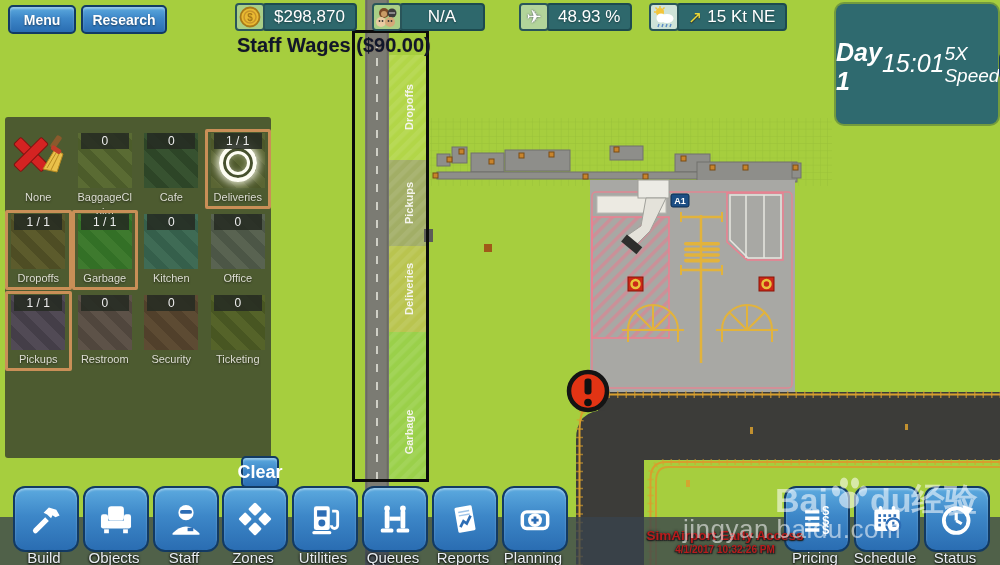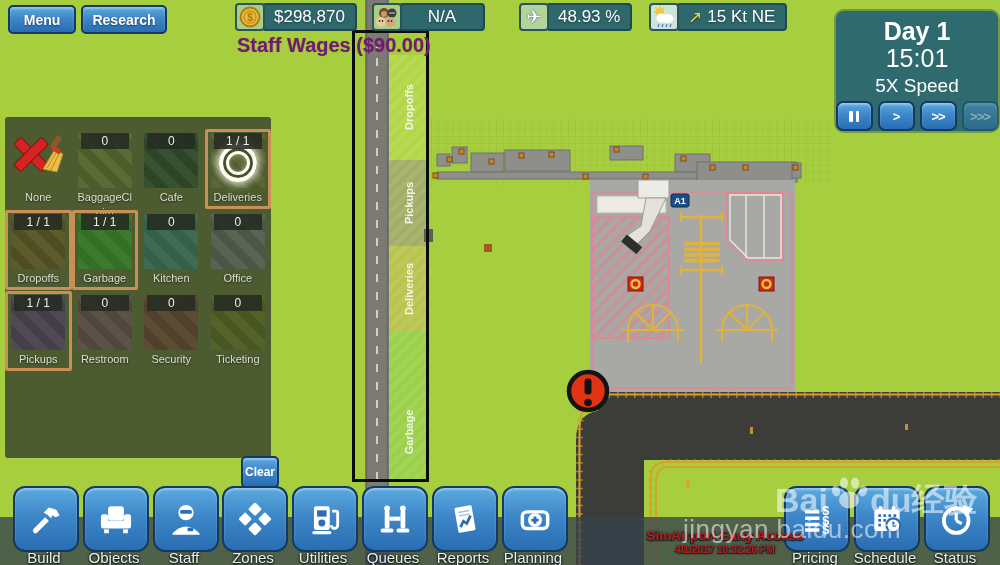--- a/index.html
+++ b/index.html
@@ -20,25 +20,25 @@
   
   .top-btn{z-index:10;font-size:14px;text-shadow:0 1px 2px rgba(0,0,0,.5);cursor:pointer;}
   #menu-btn{left:8px;top:5px;width:64px;height:25px;}
   #research-btn{left:81px;top:5px;width:82px;height:25px;}
   .stat{display:flex;align-items:stretch;z-index:10;height:28px;}
   .stat .icon-sq{width:30px;height:28px;background:#a9cf86;border:2px solid #29555a;border-radius:4px;box-sizing:border-box;
        display:flex;align-items:center;justify-content:center;z-index:2;}
   .stat .bar{margin-left:-3px;background:#2e686c;border:2px solid #1d4a4f;border-radius:4px;box-sizing:border-box;
        color:#fff;font-weight:normal;font-size:17px;display:flex;align-items:center;justify-content:center;
        padding:0 10px;text-shadow:0 1px 2px rgba(0,0,0,.4);}
-  #wages-note{left:237px;top:34px;color:#701a75;font-weight:bold;font-size:20px;z-index:9;text-shadow:0 0 1px rgba(120,20,0,.4);}
-
-  
-  #clock-panel{left:836px;top:11px;width:162px;height:120px;background:#2f6a6f;border-radius:8px;z-index:10;
-      display:flex;flex-direction:column;align-items:center;color:#fff;box-shadow:0 0 0 2px rgba(20,60,64,.35);}
+  #wages-note{left:237px;top:34px;color:#0f172a;font-weight:bold;font-size:20px;z-index:9;text-shadow:0 0 1px rgba(120,20,0,.4);}
+
+  
+  #clock-panel{left:836px;top:4px;width:162px;height:120px;background:#2f6a6f;border-radius:8px;z-index:10;
+      display:flex;flex-direction:row;align-items:center;color:#fff;box-shadow:0 0 0 2px rgba(20,60,64,.35);font-style:italic;}
   #clock-day{font-size:25px;font-weight:bold;margin-top:6px;}
   #clock-time{font-size:25px;font-weight:300;margin-top:-2px;}
   #clock-speed{font-size:19px;font-weight:400;margin-top:2px;}
   .spd-row{display:flex;gap:5px;margin-top:4px;}
   .spd-btn{width:33px;height:26px;border-radius:7px;font-size:13px;letter-spacing:-1px;cursor:pointer;}
   .spd-btn.off{opacity:.45;}
   .pb{width:3.5px;height:11px;background:#fff;border-radius:1px;margin:0 1.5px;}
 
   
   #zones-panel{left:5px;top:117px;width:266px;height:341px;background:rgba(73,86,48,.96);border-radius:3px;z-index:10;
@@ -54,21 +54,21 @@
       border:4px solid #fdfdf2;border-radius:50%;box-shadow:0 0 9px 2px rgba(255,255,240,.9), inset 0 0 0 3px rgba(70,80,45,1), inset 0 0 0 6px #fdfdf2, inset 0 0 9px 3px rgba(255,255,240,.8);}
   .xmark{position:absolute;left:2px;top:4px;width:34px;height:34px;}
   .xmark i{position:absolute;left:-2px;top:12px;width:38px;height:9px;background:#d42322;border:1.5px solid #7e1210;border-radius:2px;display:block;}
   .xmark i:first-child{transform:rotate(45deg);}
   .xmark i:last-child{transform:rotate(-45deg);}
 
   
   #search-input{left:8px;top:456px;width:229px;height:28px;z-index:11;border:1px solid #8a8a8a;border-radius:2px;
       box-sizing:border-box;font-style:italic;font-size:16px;padding:0 8px;color:#333;background:#fff;font-family:"Liberation Sans",sans-serif;}
   #search-input::placeholder{color:#9a9a9a;}
-  #clear-btn{left:241px;top:456px;width:34px;height:28px;z-index:11;font-size:12px;cursor:pointer;}
+  #clear-btn{left:241px;top:456px;width:34px;height:28px;z-index:11;font-size:18px;cursor:pointer;}
 
   
   #toolbar-band{left:0;top:517px;width:1000px;height:48px;background:rgba(56,66,77,.78);z-index:8;}
   .tool-btn{width:62px;height:62px;border-radius:12px;top:486px;z-index:9;cursor:pointer;}
   .tool-label{top:549px;width:80px;text-align:center;color:#e9eef3;font-size:15px;z-index:9;
       text-shadow:0 1px 2px #000,0 0 3px rgba(0,0,0,.7);}
 
   
   #footer-text{left:640px;top:528px;width:170px;text-align:center;color:#b91c1c;z-index:10;
       text-shadow:1px 1px 1px #222,-1px 1px 1px #222,0 0 3px #222;}

